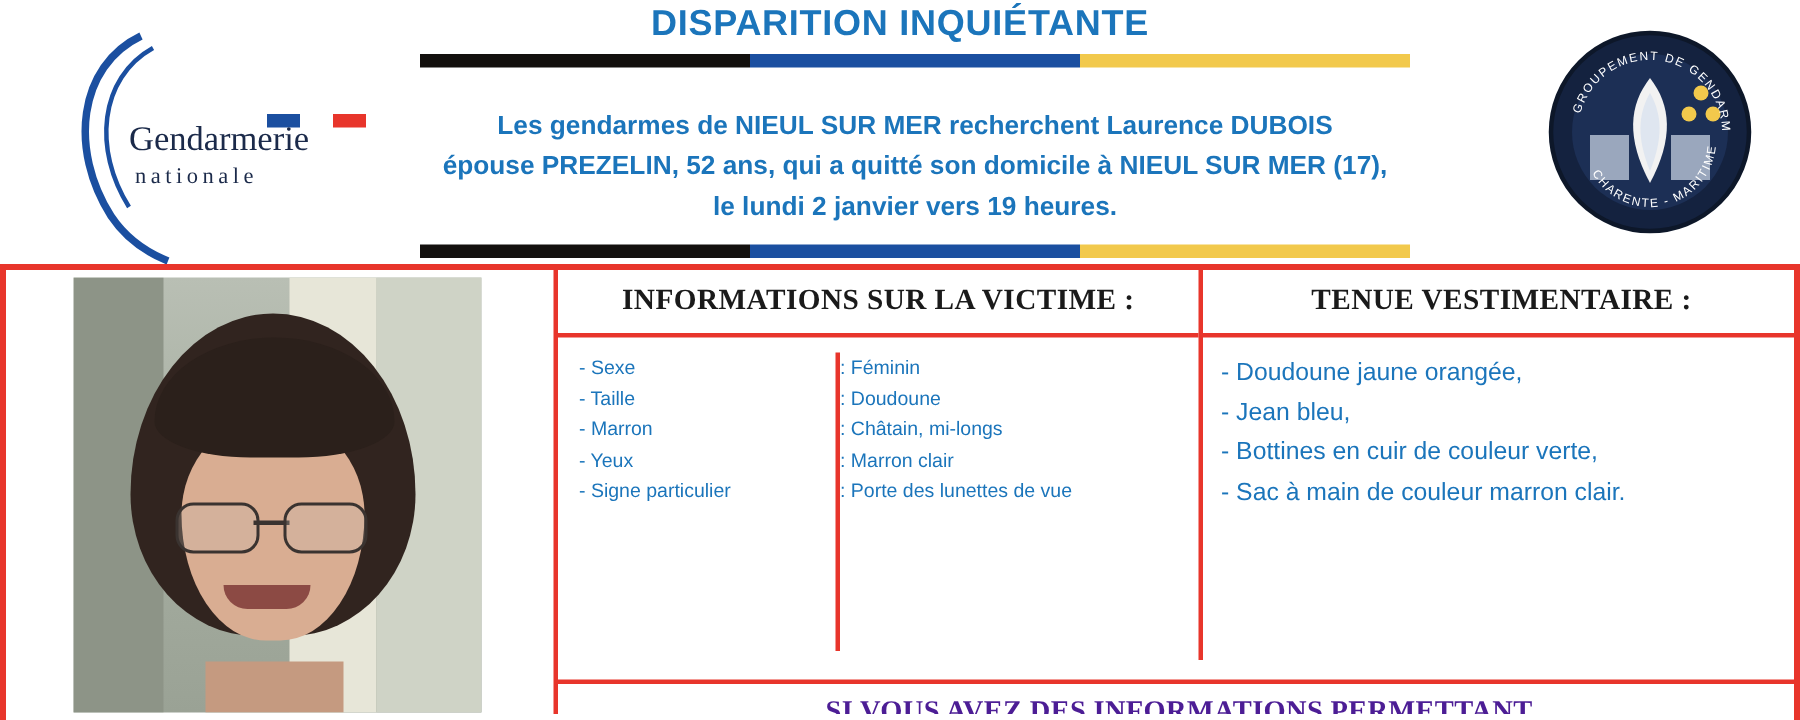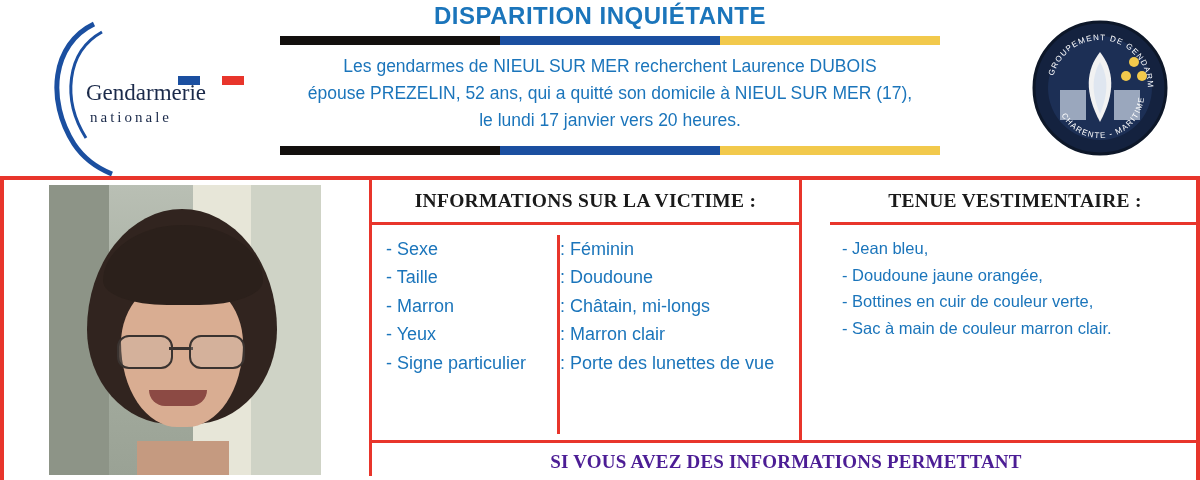--- a/index.html
+++ b/index.html
@@ -73,24 +73,24 @@
   }
   .tricolor .seg {
     height: 100%;
   }
   .tricolor .c-black { background: #13100e; flex: 1 1 0; }
   .tricolor .c-blue  { background: #1b4fa0; flex: 1 1 0; }
   .tricolor .c-gold  { background: #f2c94c; flex: 1 1 0; }
 
   .appeal {
     color: #1b75bb;
-    font-weight: normal;
+    font-weight: bold;
     font-size: 17.5px;
     line-height: 1.55;
-    padding: 8px 0 12px 0;
+    padding: 25px 0 12px 0;
   }
 
   
   .main {
     position: relative;
     height: 296px;
     display: flex;
     border-top: 0;
     box-sizing: border-box;
   }
@@ -145,37 +145,37 @@
   }
   .photo .neck {
     position:absolute; left:88px; bottom:0; width:92px; height:34px; background:#c59a80;
   }
 
   .col-info {
     flex: 1 1 auto;
     display: flex;
     flex-direction: column;
     box-sizing: border-box;
+    gap: 13px;
   }
   .info-row {
     display: flex;
     flex: 0 0 auto;
   }
   .panel {
     box-sizing: border-box;
   }
   .panel-victim {
     width: 430px;
     border-right: 3px solid #e8352b;
     box-sizing: border-box;
   }
   .panel-clothes {
     flex: 1 1 auto;
     box-sizing: border-box;
-    margin-left: 28px;
   }
   .panel-head {
     text-align: center;
     font-family: "Liberation Serif", serif;
     font-weight: bold;
     font-size: 19.5px;
     color: #1a1a1a;
     padding: 10px 4px 10px 4px;
     border-bottom: 3px solid #e8352b;
     letter-spacing: 0.3px;
@@ -193,21 +193,21 @@
     box-sizing: border-box;
     border-right: 3px solid #e8352b;
   }
   .values {
     flex: 1 1 auto;
     padding-right: 8px;
     box-sizing: border-box;
   }
   .labels div, .values div {
     color: #1b75bb;
-    font-size: 18px;
+    font-size: 13px;
     line-height: 1.58;
     font-family: "Liberation Sans", sans-serif;
   }
   .clothes-body {
     padding: 10px 12px 6px 12px;
     height: 215px;
     box-sizing: border-box;
   }
   .clothes-body div {
     color: #1b75bb;
@@ -267,21 +267,21 @@
 
     <div class="center-block">
       <div class="tricolor">
         <div class="seg c-black"></div>
         <div class="seg c-blue"></div>
         <div class="seg c-gold"></div>
       </div>
       <div class="appeal">
         <div>Les gendarmes de NIEUL SUR MER recherchent Laurence DUBOIS</div>
         <div>épouse PREZELIN, 52 ans, qui a quitté son domicile à NIEUL SUR MER (17),</div>
-        <div>le lundi 17 janvier vers 20 heures.</div>
+        <div>le lundi 2 janvier vers 19 heures.</div>
       </div>
       <div class="tricolor">
         <div class="seg c-black"></div>
         <div class="seg c-blue"></div>
         <div class="seg c-gold"></div>
       </div>
     </div>
 
     <div class="logo-right">
       <svg width="140" height="140" viewBox="0 0 140 140">
@@ -345,22 +345,22 @@
               <div>: Châtain, mi-longs</div>
               <div>: Marron clair</div>
               <div>: Porte des lunettes de vue</div>
             </div>
           </div>
         </div>
 
         <div class="panel panel-clothes">
           <div class="panel-head">TENUE VESTIMENTAIRE :</div>
           <div class="clothes-body">
+            <div>- Doudoune jaune orangée,</div>
             <div>- Jean bleu,</div>
-            <div>- Doudoune jaune orangée,</div>
             <div>- Bottines en cuir de couleur verte,</div>
             <div>- Sac à main de couleur marron clair.</div>
           </div>
         </div>
 
       </div>
 
       <div class="bottom-strip">
         <span>SI VOUS AVEZ DES INFORMATIONS PERMETTANT</span>
       </div>

